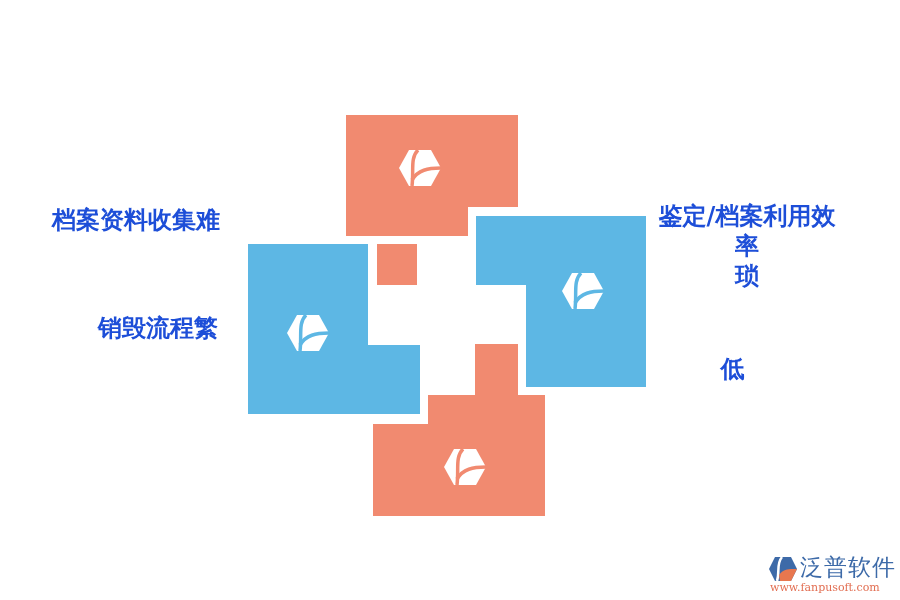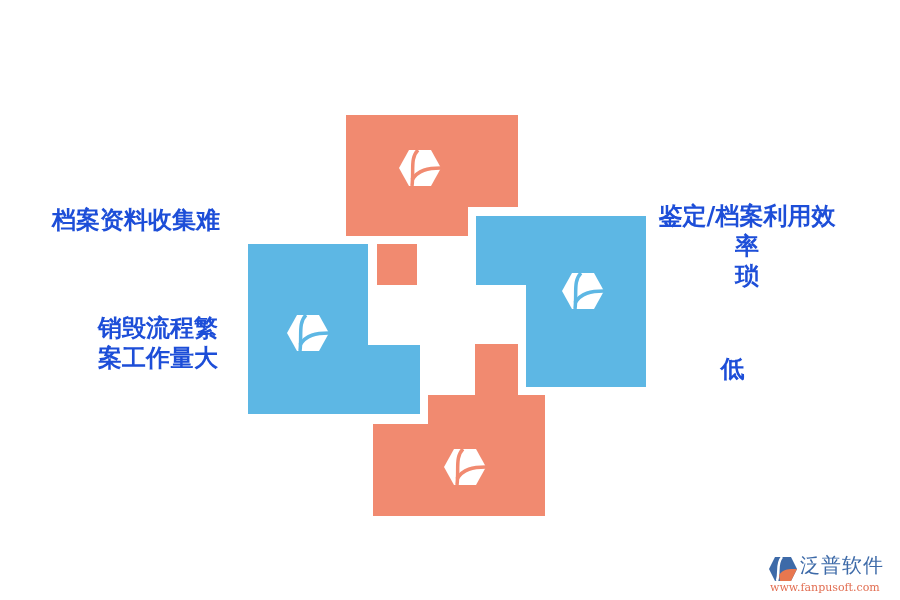--- a/index.html
+++ b/index.html
@@ -19,21 +19,21 @@
   .label {
     position: absolute;
     font-size: 24px; font-weight: bold; color: #1d4ed8;
     line-height: 30px; text-align: center;
   }
   .watermark {
     position: absolute; left: 768px; top: 552px; width: 130px; height: 44px;
   }
   .wm-logo { position: absolute; left: 0; top: 4px; width: 30px; height: 26px; }
   .wm-name {
-    position: absolute; left: 32px; top: 0; font-size: 20px; color: #3d6aa8;
+    position: absolute; left: 32px; top: 0; font-size: 23px; color: #3d6aa8;
     font-weight: normal; letter-spacing: 1px; white-space: nowrap;
     font-family: "DejaVu Sans", sans-serif;
   }
   .wm-url {
     position: absolute; left: 2px; top: 29px; font-size: 11px; color: #e26e52;
     font-family: "DejaVu Serif", serif; white-space: nowrap; text-align: right;
   }
 </style>
 </head>
 <body>
@@ -88,21 +88,20 @@
       </svg>
   </div>
 </div>
 
 <div class="label" style="left:52px; top:205px; width:175px; text-align:left;">
   <span>档案资料收集难</span>
 </div>
 
 <div class="label" style="left:98px; top:313px; width:130px; text-align:left;">
   <div>销毁流程繁</div>
-  <div>案工作量大</div>
 </div>
 
 <div class="label" style="left:652px; top:201px; width:190px;">
   <div>鉴定/档案利用效率</div>
   <div>琐</div>
 </div>
 
 <div class="label" style="left:650px; top:354px; width:165px;">
   <div>低</div>
 </div>

